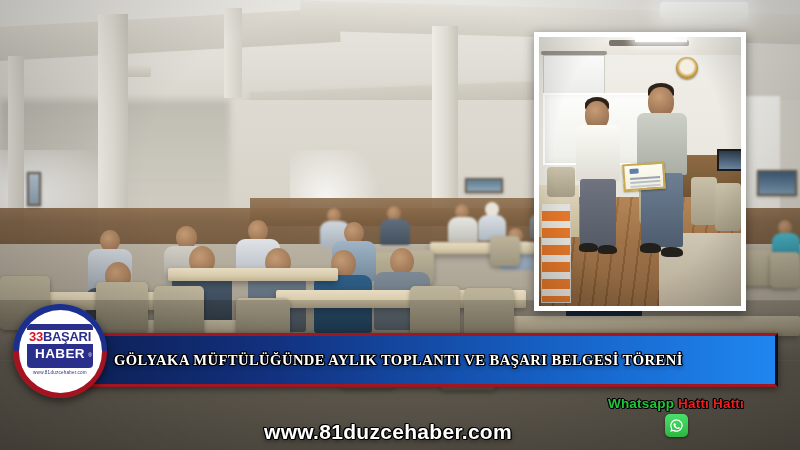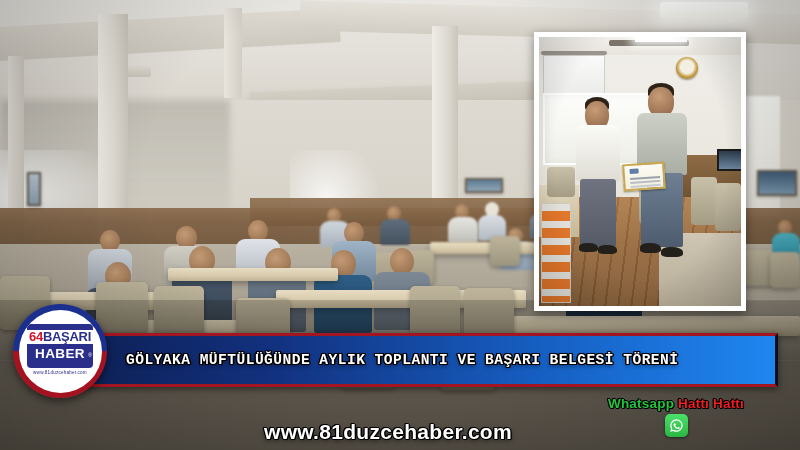--- a/index.html
+++ b/index.html
@@ -260,31 +260,31 @@
   .headline-bar{
     position:absolute; left:66px; top:333px; width:712px; height:54px;
     background:linear-gradient(90deg,#0d1f52 0%,#12307d 28%,#1660c4 68%,#1f86f0 100%);
     border-top:3px solid #a11620;
     border-bottom:3px solid #a11620;
     border-right:3px solid #0b1020;
     display:flex; align-items:center;
     box-shadow:0 2px 7px rgba(0,0,0,.5);
   }
   .headline-text{
-    margin-left:60px;
+    margin-left:48px;
     color:#ffffff;
     font-size:14.6px;
     font-weight:bold;
     letter-spacing:.45px;
     white-space:nowrap;
     text-shadow:
       1.4px 0 0 #000, -1.4px 0 0 #000, 0 1.4px 0 #000, 0 -1.4px 0 #000,
       1px 1px 0 #000, -1px -1px 0 #000, 1px -1px 0 #000, -1px 1px 0 #000,
       0 2px 4px rgba(0,0,0,.65);
-    font-family:Liberation Mono, monospace;
+    font-family:Liberation Serif, serif;
   }
 
   
   .logo{
     position:absolute; left:13px; top:304px; width:94px; height:94px;
     border-radius:50%;
     background:
       linear-gradient(180deg,#1b2f8f 0%,#1b2f8f 49%,#a4131f 51%,#a4131f 100%);
     box-shadow:0 3px 8px rgba(0,0,0,.55);
     display:flex; align-items:center; justify-content:center;
@@ -556,21 +556,21 @@
     </div>
   </div>
 
   <div class="headline-bar">
     <div class="headline-text">GÖLYAKA MÜFTÜLÜĞÜNDE AYLIK TOPLANTI VE BAŞARI BELGESİ TÖRENİ</div>
   </div>
 
   <div class="logo">
     <div class="logo-inner">
       <div class="logo-plate">
-        <div class="logo-line1"><span>64</span><span class="d">BAŞARI</span></div>
+        <div class="logo-line1"><span>33</span><span class="d">BAŞARI</span></div>
         <div class="logo-line2">HABER</div>
         <div class="logo-reg">®</div>
       </div>
       <div class="logo-url">www.81duzcehaber.com</div>
     </div>
   </div>
 
   <div class="site-url">www.81duzcehaber.com</div>
 
   <div class="wa-block">

